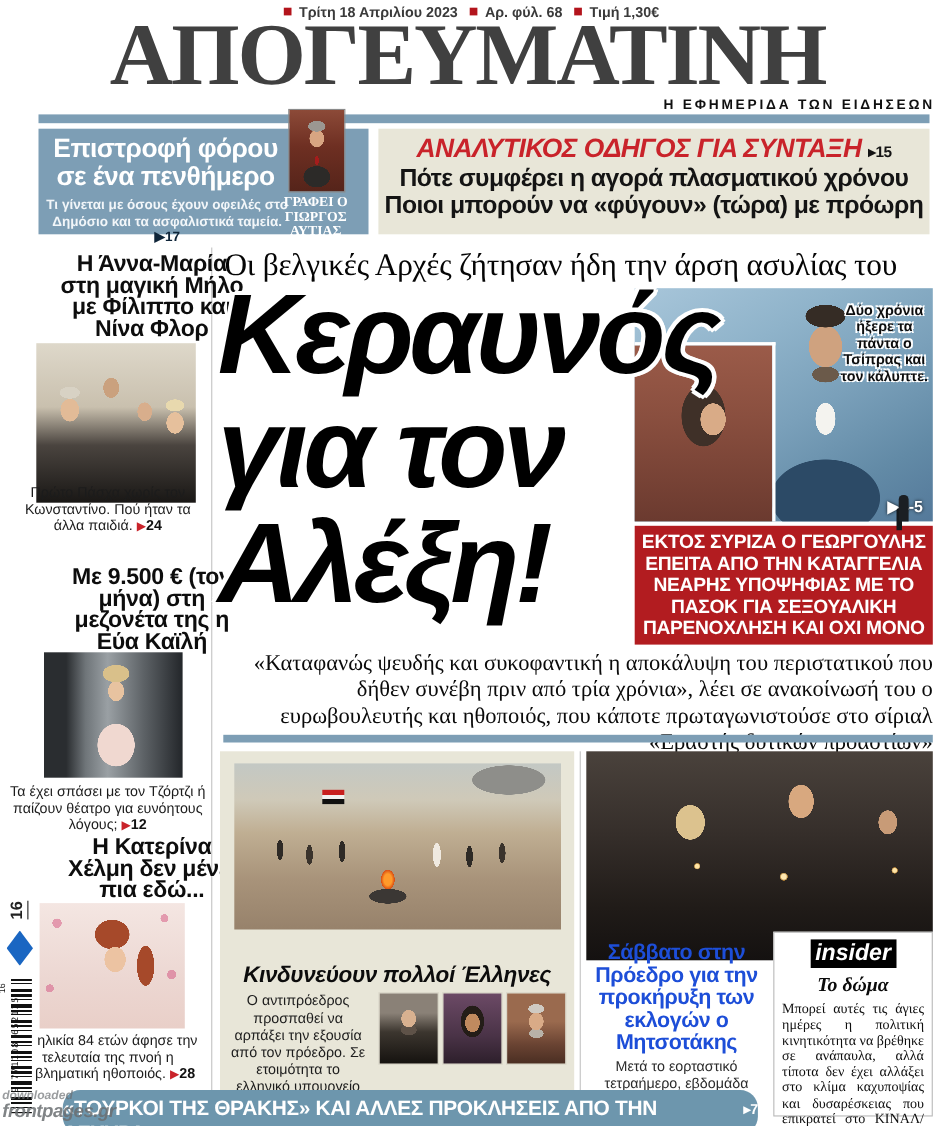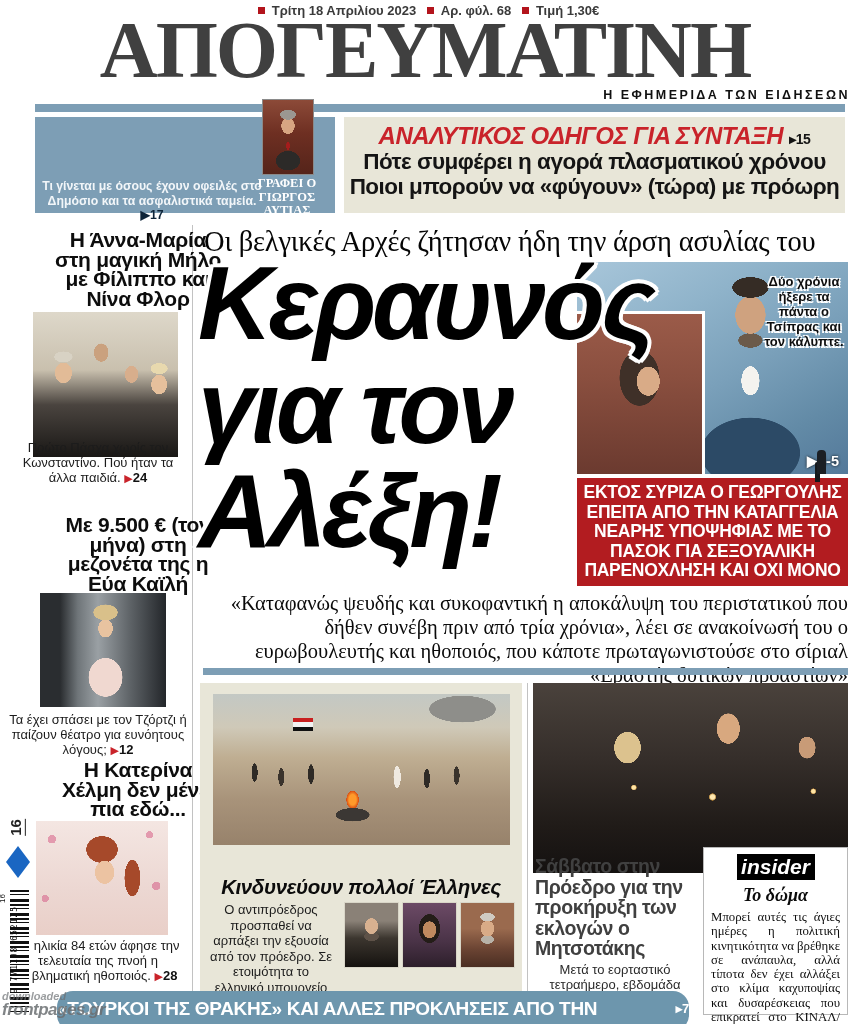--- a/index.html
+++ b/index.html
@@ -167,22 +167,22 @@
     background:
       radial-gradient(circle 5px at 57% 60%, #ffe8b0 0 45%, rgba(255,180,60,.55) 70%, rgba(0,0,0,0) 75%),
       radial-gradient(circle 4px at 32% 55%, #ffe4a4 0 45%, rgba(255,180,60,.5) 70%, rgba(0,0,0,0) 75%),
       radial-gradient(circle 4px at 89% 57%, #ffe4a4 0 45%, rgba(255,170,50,.5) 70%, rgba(0,0,0,0) 75%),
       radial-gradient(ellipse 19px 25px at 62% 24%, #d8a87f 0 60%, rgba(0,0,0,0) 61%),
       radial-gradient(ellipse 22px 26px at 30% 34%, #dcc28e 0 60%, rgba(0,0,0,0) 61%),
       radial-gradient(ellipse 14px 18px at 87% 34%, #c89b77 0 60%, rgba(0,0,0,0) 61%),
       linear-gradient(180deg,#4a423c 0%,#352e2a 40%,#201b18 75%,#141110 100%);}
   .mits-ref{position:absolute;right:8px;bottom:6px;color:#fff;font-weight:bold;font-size:13.5px;
       text-shadow:0 0 3px rgba(0,0,0,.9);}
-  .mits-head{position:absolute;left:535px;top:856px;width:160px;
-      color:#404040;font-weight:bold;font-size:19.5px;line-height:20.5px;letter-spacing:-0.4px;}
+  .mits-head{position:absolute;left:535px;top:856px;width:160px;text-align:center;
+      color:#1d4ed8;font-weight:bold;font-size:19.5px;line-height:20.5px;letter-spacing:-0.4px;}
   .mits-cap{position:absolute;left:535px;top:962px;width:160px;text-align:center;
       font-size:13px;line-height:15px;color:#2b2b2b;font-weight:500;}
 
   
   .insider{position:absolute;left:703px;top:847px;width:145px;height:168px;background:#fff;
       border:1px solid #b8b8b8;box-sizing:border-box;}
   .insider-brand{margin:6px auto 0;width:78px;background:#000;color:#fff;text-align:center;
       font-weight:bold;font-style:italic;font-size:21px;line-height:26px;}
   .insider-title{margin-top:5px;text-align:center;font-family:"Liberation Serif",serif;
       font-weight:bold;font-style:italic;font-size:18px;color:#0a0a0a;}
@@ -209,20 +209,21 @@
   <div class="dateline">
     <span class="sq"></span><span>Τρίτη 18 Απριλίου 2023</span>
     <span class="sq"></span><span>Αρ. φύλ. 68</span>
     <span class="sq"></span><span>Τιμή 1,30€</span>
   </div>
   <div class="masthead">ΑΠΟΓΕΥΜΑΤΙΝΗ</div>
   <div class="tagline">Η ΕΦΗΜΕΡΙΔΑ ΤΩΝ ΕΙΔΗΣΕΩΝ</div>
 
   <div class="topbar"></div>
   <div class="box-tax">
+    <div class="tax-head">Επιστροφή φόρου σε ένα πενθήμερο</div>
     <div class="tax-sub">
       <span>Τι γίνεται με όσους έχουν οφειλές στο Δημόσιο και τα ασφαλιστικά ταμεία.</span>
       <span class="tax-ref">▶<span>17</span></span>
     </div>
   </div>
   <div class="aytias-photo"></div>
   <div class="aytias-label">ΓΡΑΦΕΙ Ο ΓΙΩΡΓΟΣ ΑΥΤΙΑΣ</div>
   <div class="box-pension">
     <div class="pension-kicker">
       <span>ΑΝΑΛΥΤΙΚΟΣ ΟΔΗΓΟΣ ΓΙΑ ΣΥΝΤΑΞΗ</span>

